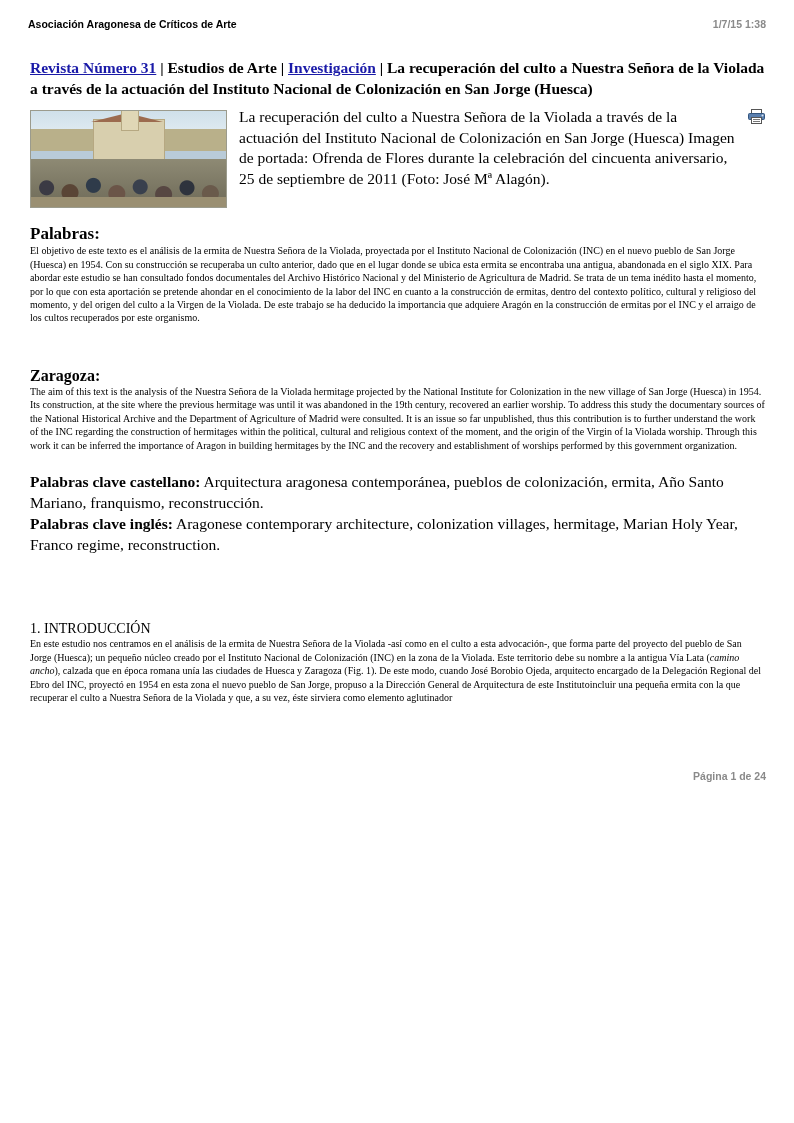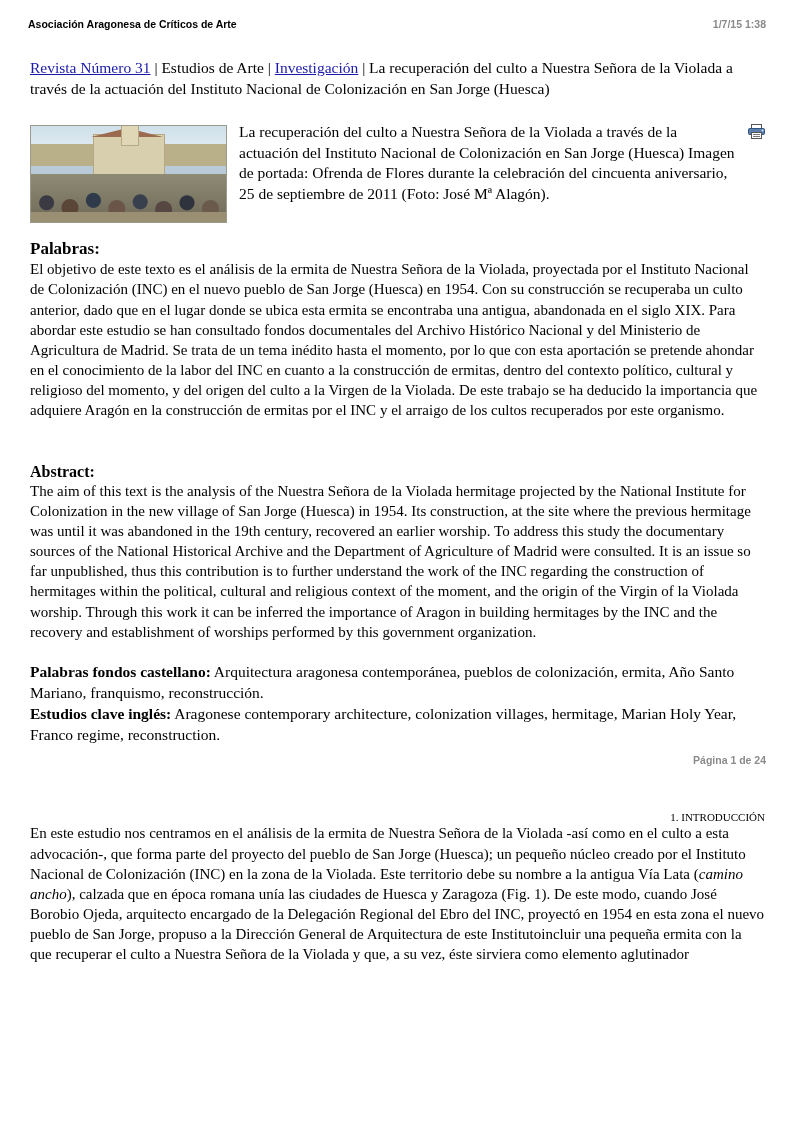--- a/index.html
+++ b/index.html
@@ -44,21 +44,22 @@
   
   .content {
     position: absolute;
     top: 58px;
     left: 30px;
     width: 735px;
   }
   .breadcrumb {
     font-size: 15.5px;
     line-height: 1.33;
-    margin-bottom: 23px;
+    margin-bottom: 8px;
+    font-weight: bold;
   }
   .breadcrumb a {
     color: #1a1aa8;
     text-decoration: underline;
   }
   .breadcrumb .sep {
     color: #000;
   }
   
   .top-block {
@@ -152,21 +153,21 @@
     width: 17px;
     height: 15px;
     cursor: pointer;
   }
   .resumen-title {
     font-size: 17px;
     font-weight: bold;
     margin-top: 16px;
   }
   p.body {
-    font-size: 15px;
+    font-size: 10px;
     line-height: 1.345;
     margin: 0;
     text-align: left;
   }
   .para-resumen {
     margin-top: 17px;
   }
   .abstract-title {
     font-size: 16px;
     font-weight: bold;
@@ -178,29 +179,28 @@
   .keywords {
     margin-top: 20px;
     font-size: 15.5px;
     line-height: 1.345;
   }
   .keywords b {
     font-weight: bold;
   }
   .section-title {
     margin-top: 66px;
-    font-size: 11px;
-    text-align: right;
+    font-size: 14px;
   }
   .para-intro {
     margin-top: 18px;
   }
   .footer {
     position: absolute;
-    bottom: 36px;
+    bottom: 20px;
     right: 28px;
     font-family: "Liberation Sans", sans-serif;
     font-size: 10.5px;
     font-weight: bold;
     color: #8a8a8a;
   }
   i { }
 </style>
 </head>
 <body>
@@ -241,27 +241,27 @@
           <rect x="5" y="12" width="7" height="1" fill="#777777"></rect>
           <circle cx="14.5" cy="6.5" r="1" fill="#d8e4f2"></circle>
         </svg>
       </span>
     </div>
 
     <div class="resumen-title">Palabras:</div>
 
     <p class="body para-resumen">El objetivo de este texto es el análisis de la ermita de Nuestra Señora de la Violada, proyectada por el Instituto Nacional de Colonización (INC) en el nuevo pueblo de San Jorge (Huesca) en 1954. Con su construcción se recuperaba un culto anterior, dado que en el lugar donde se ubica esta ermita se encontraba una antigua, abandonada en el siglo XIX. Para abordar este estudio se han consultado fondos documentales del Archivo Histórico Nacional y del Ministerio de Agricultura de Madrid. Se trata de un tema inédito hasta el momento, por lo que con esta aportación se pretende ahondar en el conocimiento de la labor del INC en cuanto a la construcción de ermitas, dentro del contexto político, cultural y religioso del momento, y del origen del culto a la Virgen de la Violada. De este trabajo se ha deducido la importancia que adquiere Aragón en la construcción de ermitas por el INC y el arraigo de los cultos recuperados por este organismo.</p>
 
-    <div class="abstract-title">Abstract:</div>
+    <div class="abstract-title">Zaragoza:</div>
 
     <p class="body para-abstract">The aim of this text is the analysis of the Nuestra Señora de la Violada hermitage projected by the National Institute for Colonization in the new village of San Jorge (Huesca) in 1954. Its construction, at the site where the previous hermitage was until it was abandoned in the 19th century, recovered an earlier worship. To address this study the documentary sources of the National Historical Archive and the Department of Agriculture of Madrid were consulted. It is an issue so far unpublished, thus this contribution is to further understand the work of the INC regarding the construction of hermitages within the political, cultural and religious context of the moment, and the origin of the Virgin of la Violada worship. Through this work it can be inferred the importance of Aragon in building hermitages by the INC and the recovery and establishment of worships performed by this government organization.</p>
 
     <div class="keywords">
-      <b>Palabras fondos castellano:</b><span> Arquitectura aragonesa contemporánea, pueblos de colonización, ermita, Año Santo Mariano, franquismo, reconstrucción.</span><br>
-      <b>Estudios clave inglés:</b><span> Aragonese contemporary architecture, colonization villages, hermitage, Marian Holy Year, Franco regime, reconstruction.</span>
+      <b>Palabras clave castellano:</b><span> Arquitectura aragonesa contemporánea, pueblos de colonización, ermita, Año Santo Mariano, franquismo, reconstrucción.</span><br>
+      <b>Palabras clave inglés:</b><span> Aragonese contemporary architecture, colonization villages, hermitage, Marian Holy Year, Franco regime, reconstruction.</span>
     </div>
 
     <div class="section-title">1. INTRODUCCIÓN</div>
 
     <p class="body para-intro"><span>En este estudio nos centramos en el análisis de la ermita de Nuestra Señora de la Violada -así como en el culto a esta advocación-, que forma parte del proyecto del pueblo de San Jorge (Huesca); un pequeño núcleo creado por el Instituto Nacional de Colonización (INC) en la zona de la Violada. Este territorio debe su nombre a la antigua Vía Lata (</span><i>camino ancho</i><span>), calzada que en época romana unía las ciudades de Huesca y Zaragoza (Fig. 1). De este modo, cuando José Borobio Ojeda, arquitecto encargado de la Delegación Regional del Ebro del INC, proyectó en 1954 en esta zona el nuevo pueblo de San Jorge, propuso a la Dirección General de Arquitectura de este Institutoincluir una pequeña ermita con la que recuperar el culto a Nuestra Señora de la Violada y que, a su vez, éste sirviera como elemento aglutinador</span></p>
 
   </div>
 
   <div class="footer">Página 1 de 24</div>
 

